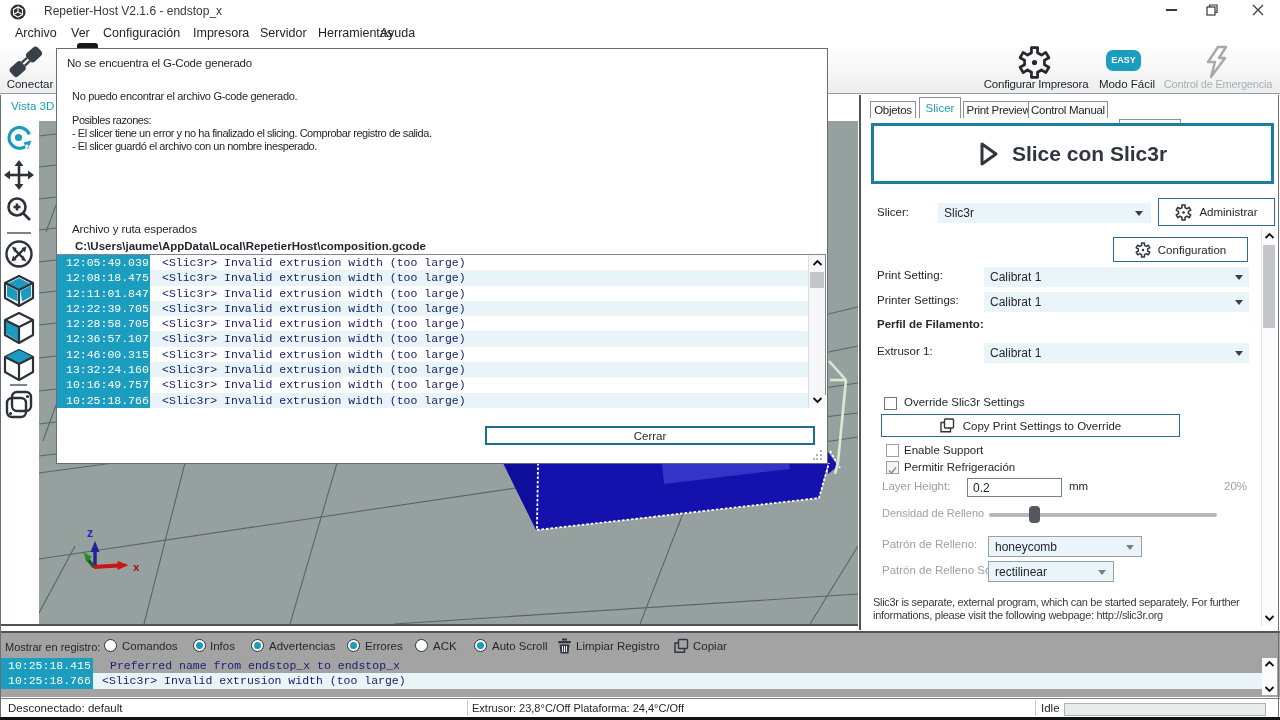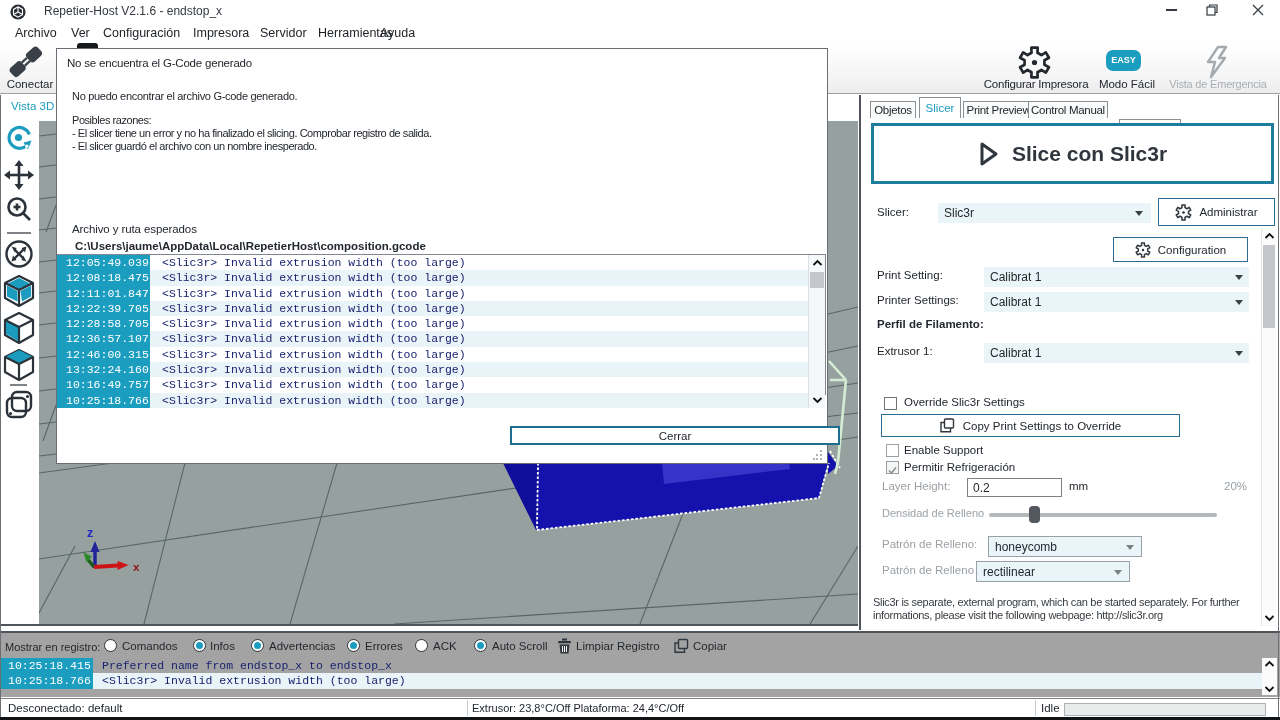--- a/index.html
+++ b/index.html
@@ -66,21 +66,21 @@
   <span style="left:193px">Impresora</span>
   <span style="left:260px">Servidor</span>
   <span style="left:318px">Herramientas</span>
   <span style="left:380px">Ayuda</span>
 </div>
 
 <div class="abs" id="toolbar"></div>
 <div class="abs tbtxt" style="left:5px; width:50px;">Conectar</div>
 <div class="abs tbtxt" style="left:980px; width:112px; letter-spacing:-0.2px;">Configurar Impresora</div>
 <div class="abs tbtxt" style="left:1096px; width:62px;">Modo Fácil</div>
-<div class="abs tbtxt tbgrey" style="left:1162px; width:112px; font-size:11px; letter-spacing:-0.2px;">Vista de Emergencia</div>
+<div class="abs tbtxt tbgrey" style="left:1162px; width:112px; font-size:11px; letter-spacing:-0.2px;">Control de Emergencia</div>
 <div class="abs" style="left:1106px; top:50px; width:35px; height:21px; background:#1b9dc0; border-radius:7px; color:#fff; font-size:9px; font-weight:bold; text-align:center; line-height:21px;">EASY</div>
 <svg class="abs" id="icon-connect" style="left:7px; top:43px;" width="38" height="38" viewBox="0 0 38 38">
   <g transform="rotate(-42 19 19)" fill="#3a4048">
     <rect x="0.5" y="13" width="15" height="11.5" rx="3.5"></rect>
     <rect x="15.5" y="15.4" width="3.6" height="2.3"></rect>
     <rect x="15.5" y="19.8" width="3.6" height="2.3"></rect>
     <rect x="22.5" y="13" width="15" height="11.5" rx="3.5"></rect>
     <rect x="18.9" y="15.4" width="3.6" height="2.3" transform="translate(0 4.4)"></rect>
     <rect x="18.9" y="15.4" width="3.6" height="2.3"></rect>
   </g>
@@ -321,21 +321,21 @@
   <div class="glab" style="left:21px; top:412px; font-size:11px;">Densidad de Relleno</div>
   <div class="abs" style="left:128px; top:418px; width:228px; height:4px; background:#b4b8bb; border-radius:2px;"></div>
   <div class="abs" style="left:168px; top:411px; width:11px; height:17px; background:#53585e; border-radius:4px;"></div>
 
   <div class="glab" style="left:21px; top:443px;">Patrón de Relleno:</div>
   <div class="drop" style="left:127px; top:441px; width:154px; height:21px; border:1px solid #9aa0a5;">
       <span class="dtext">honeycomb</span>
       <span class="darr" style="right:7px; top:8px; border-top-color:#7a8084;"></span>
     </div>
   <div class="glab" style="left:21px; top:469px;">Patrón de Relleno Sólido</div>
-  <div class="drop" style="left:115px; top:466px; width:154px; height:21px; border:1px solid #9aa0a5;">
+  <div class="drop" style="left:127px; top:466px; width:126px; height:21px; border:1px solid #9aa0a5;">
       <span class="dtext">rectilinear</span>
       <span class="darr" style="right:7px; top:8px; border-top-color:#7a8084;"></span>
     </div>
 
   <div class="abs" style="left:12px; top:501px; white-space:nowrap; font-size:11px; letter-spacing:-0.3px; color:#363c42; line-height:13px;">Slic3r is separate, external program, which can be started separately. For further<br>informations, please visit the following webpage: http://slic3r.org</div>
 
   <div class="sb" style="left:400px; top:133px; width:15px; height:398px; background:#fbfbfc; border-left:1px solid #e3e6e8;">
     <svg style="position:absolute; left:2px; top:4px;" width="11" height="8" viewBox="0 0 11 8">
         <path d="M1.5 6 L5.5 2 L9.5 6" fill="none" stroke="#111" stroke-width="1.8"></path>
       </svg>
@@ -383,21 +383,21 @@
   <div class="lab" style="left:576px; top:7px; font-size:11.5px;">Limpiar Registro</div>
   <svg class="abs" style="left:674px; top:5px;" width="15" height="16" viewBox="0 0 15 15">
     <g fill="none" stroke="#30363d" stroke-width="1.4">
         <rect x="4.5" y="1" width="9" height="9" rx="1"></rect>
         <path d="M 10.5 10 L 10.5 13.8 L 1 13.8 L 1 4.5 L 4.5 4.5"></path>
       </g>
   </svg>
   <div class="lab" style="left:693px; top:7px; font-size:11.5px;">Copiar</div>
 
   <div class="abs" style="left:0; top:25px; width:1262px;">
-    <div class="lrow" style="height:15.3px;"><div class="ts" style="width:93px; padding-left:8px;">10:25:18.415</div><div class="msg" style="padding-left:9px;">Preferred name from endstop_x to endstop_x</div></div>
+    <div class="lrow" style="height:15.3px;gap:8px;"><div class="ts" style="width:93px; padding-left:8px;">10:25:18.415</div><div class="msg" style="padding-left:9px;">Preferred name from endstop_x to endstop_x</div></div>
     <div class="lrow alt" style="height:15.3px;"><div class="ts" style="width:93px; padding-left:8px;">10:25:18.766</div><div class="msg" style="padding-left:9px;">&lt;Slic3r&gt; Invalid extrusion width (too large)</div></div>
   </div>
   <div class="sb" style="left:1262px; top:25px; width:15px; height:37px; background:#fbfbfc;">
     <svg style="position:absolute; left:2px; top:2px;" width="11" height="8" viewBox="0 0 11 8">
         <path d="M1.5 6 L5.5 2 L9.5 6" fill="none" stroke="#111" stroke-width="1.8"></path>
       </svg>
     <svg style="position:absolute; left:2px; bottom:2px;" width="11" height="8" viewBox="0 0 11 8">
         <path d="M1.5 2 L5.5 6 L9.5 2" fill="none" stroke="#111" stroke-width="1.8"></path>
       </svg>
   </div>
@@ -435,21 +435,21 @@
     <div class="sb" style="right:0; top:0; width:17px; height:153px; border-left:1px solid #dcdfe2;">
       <svg style="position:absolute; left:3px; top:4px;" width="11" height="8" viewBox="0 0 11 8">
           <path d="M1.5 6 L5.5 2 L9.5 6" fill="none" stroke="#111" stroke-width="1.8"></path>
         </svg>
       <div class="thumb" style="top:17px; height:16px;"></div>
       <svg style="position:absolute; left:3px; bottom:4px;" width="11" height="8" viewBox="0 0 11 8">
           <path d="M1.5 2 L5.5 6 L9.5 2" fill="none" stroke="#111" stroke-width="1.8"></path>
         </svg>
     </div>
   </div>
-  <div class="teal-btn" style="left:428px; top:377px; width:330px; height:19px; font-size:11.5px; color:#23282e; border-color:#1d6d8e;margin-left:25px;">Cerrar</div>
+  <div class="teal-btn" style="left:428px; top:377px; width:330px; height:19px; font-size:11.5px; color:#23282e; border-color:#1d6d8e;">Cerrar</div>
   <svg class="abs" style="left:756px; top:401px;" width="10" height="10" viewBox="0 0 10 10">
     <g fill="#aeb2b5">
         <rect x="7" y="0" width="2" height="2"></rect>
         <rect x="7" y="4" width="2" height="2"></rect>
         <rect x="7" y="8" width="2" height="2"></rect>
         <rect x="3" y="4" width="2" height="2"></rect>
         <rect x="3" y="8" width="2" height="2"></rect>
         <rect x="0" y="8" width="2" height="2"></rect>
       </g>
   </svg>

